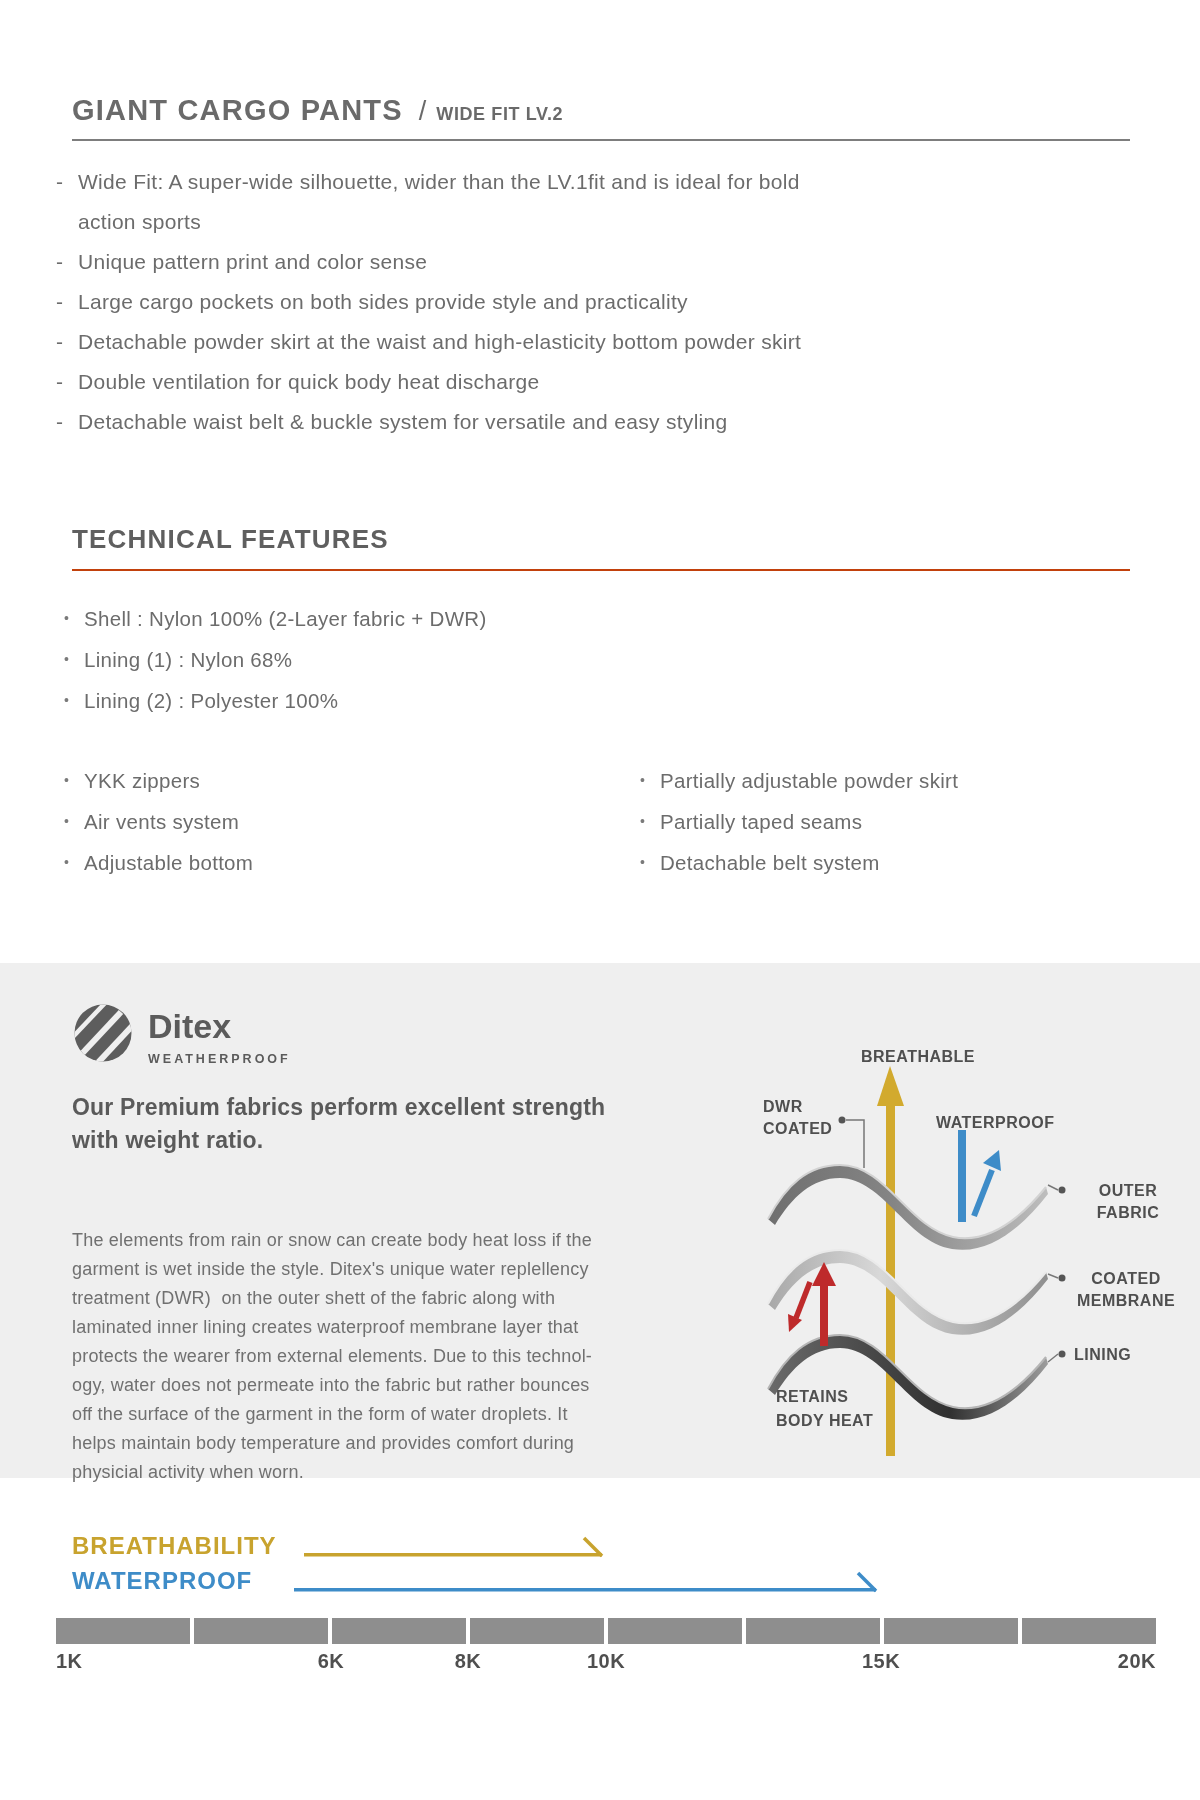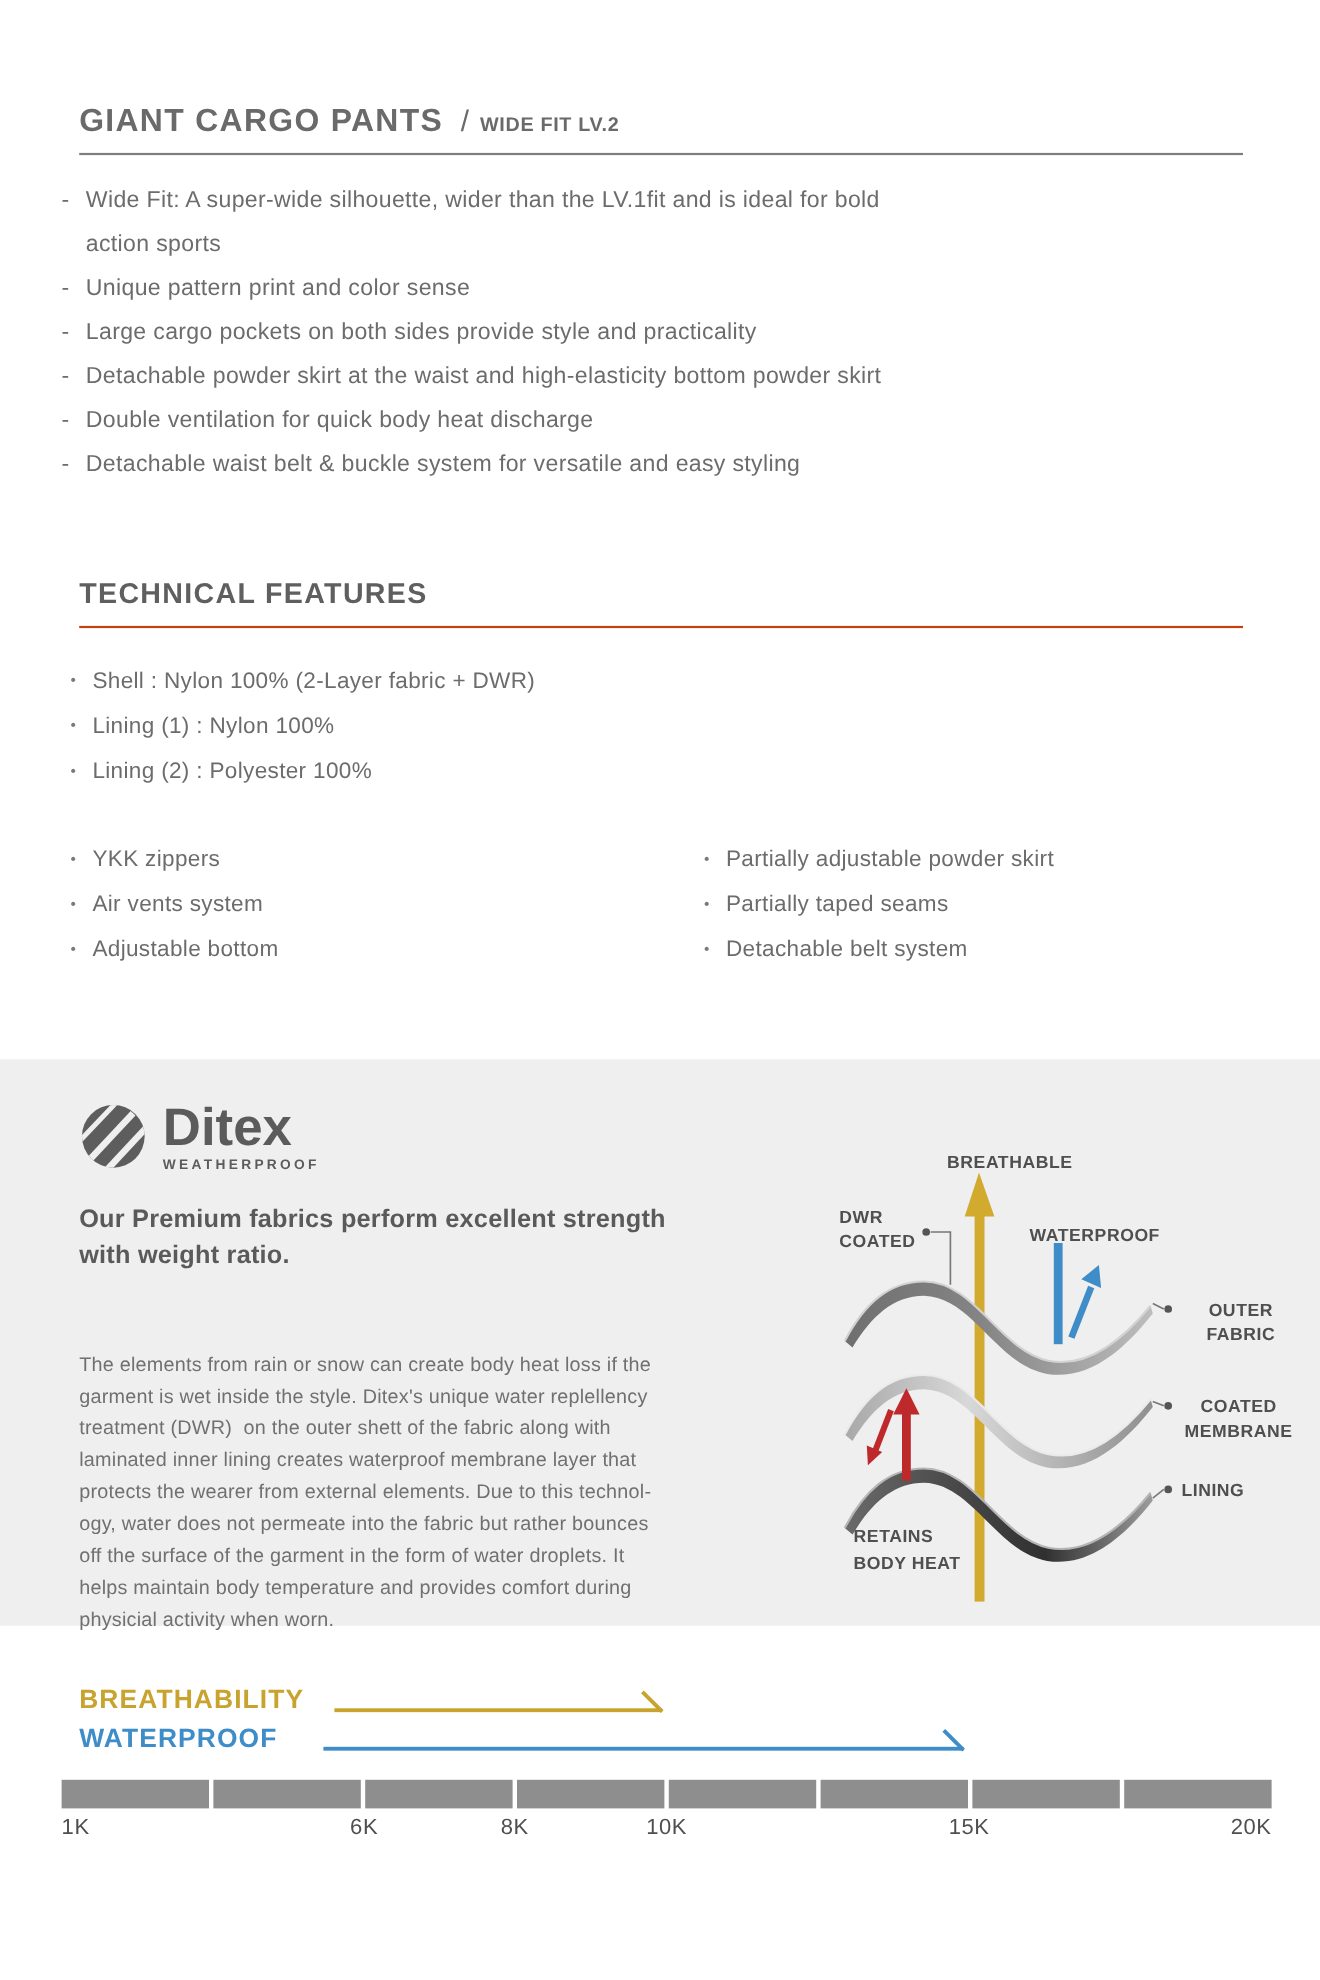--- a/index.html
+++ b/index.html
@@ -33,21 +33,21 @@
   ul.dotlist li::before { content:"•"; font-size:14px; color:#7a7a7a; width:20px; flex:0 0 20px; line-height:41px; }
   .materials { position:absolute; left:64px; top:598px; }
   .col-left  { position:absolute; left:64px;  top:760px; }
   .col-right { position:absolute; left:640px; top:760px; }
 
   
   .panel { position:absolute; left:0; top:963px; width:1200px; height:515px; background:#efefef; }
 
   .logo { position:absolute; left:72px; top:39px; display:flex; }
   .logo-text { margin-left:14px; }
-  .brand { font-size:48px; font-weight:800; line-height:48px; color:#5b5b5b; letter-spacing:0; }
+  .brand { font-size:34px; font-weight:800; line-height:48px; color:#5b5b5b; letter-spacing:0; }
   .brand-sub { font-size:12.5px; font-weight:800; letter-spacing:3px; color:#5b5b5b; margin-top:2px; }
 
   .panel-heading { position:absolute; left:72px; top:128px; font-size:23px; font-weight:800;
     color:#5a5a5a; letter-spacing:0.2px; }
   .panel-heading div { line-height:33px; }
 
   .panel-body { position:absolute; left:72px; top:222px; font-size:18px; color:#707070; letter-spacing:0.2px;margin-top:41px; }
   .panel-body div { line-height:29px; white-space:pre; }
 
   .diagram { position:absolute; left:740px; top:57px; }
@@ -59,21 +59,21 @@
   .breath-label { left:72px; top:1532px; color:#c8a32e; }
   .water-label  { left:72px; top:1567px; color:#3e8cc8; }
   .perf-line { position:absolute; }
   .bline { left:296px; top:1536px; }
   .wline { left:280px; top:1571px; }
 
   .scale-bar { position:absolute; left:56px; top:1618px; width:1100px; height:26px;
     display:flex; gap:4px; }
   .scale-bar .seg { flex:1 1 0; background:#8e8e8e; }
 
-  .tick { position:absolute; top:1650px; font-size:20px; font-weight:400; color:#4f4f4f; letter-spacing:0.5px; }
+  .tick { position:absolute; top:1650px; font-size:20px; font-weight:700; color:#4f4f4f; letter-spacing:0.5px; }
   .t0 { left:56px; }
   .t1 { left:331px; transform:translateX(-50%); }
   .t2 { left:468px; transform:translateX(-50%); }
   .t3 { left:606px; transform:translateX(-50%); }
   .t4 { left:881px; transform:translateX(-50%); }
   .t5 { left:1156px; transform:translateX(-100%); }
 </style>
 </head>
 <body>
 
@@ -126,21 +126,21 @@
         </div>
       </li>
   </ul>
 
   <div class="tech-head">
     <h2>TECHNICAL FEATURES</h2>
   </div>
 
   <ul class="dotlist materials">
     <li>Shell : Nylon 100% (2-Layer fabric + DWR)</li>
-    <li>Lining (1) : Nylon 100%</li>
+    <li>Lining (1) : Nylon 68%</li>
     <li>Lining (2) : Polyester 100%</li>
   </ul>
 
   <ul class="dotlist col-left">
     <li>YKK zippers</li>
     <li>Air vents system</li>
     <li>Adjustable bottom</li>
   </ul>
   <ul class="dotlist col-right">
     <li>Partially adjustable powder skirt</li>

